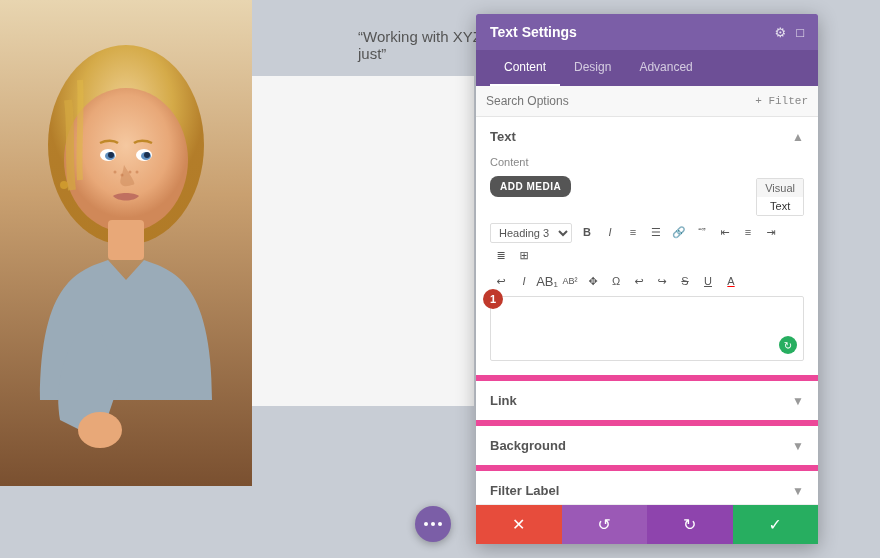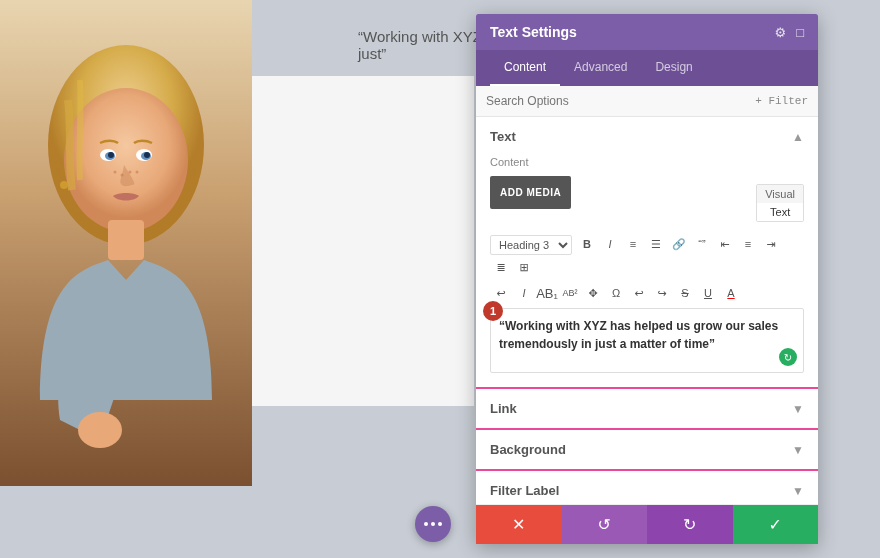--- a/index.html
+++ b/index.html
@@ -182,21 +182,21 @@
 
     
     .panel-body {
       flex: 1;
       overflow-y: auto;
       padding: 0;
     }
 
     
     .section {
-      border-bottom: 2px solid #ec4899;
+      border-bottom: 6px solid #ec4899;
     }
 
     .section-header {
       display: flex;
       align-items: center;
       justify-content: space-between;
       padding: 12px 14px;
       cursor: pointer;
     }
 
@@ -221,23 +221,23 @@
       color: #888;
       margin-bottom: 8px;
     }
 
     
     .add-media-btn {
       background: #555;
       color: white;
       font-size: 10px;
       font-weight: 700;
-      padding: 11px 10px;
+      padding: 5px 10px;
       border: none;
-      border-radius: 2px;
+      border-radius: 8px;
       cursor: pointer;
       letter-spacing: 0.5px;
       margin-bottom: 20px;
     }
 
     
     .editor-toolbar {
       display: flex;
       align-items: center;
       gap: 2px;
@@ -509,24 +509,24 @@
       <span class="header-icon">⚙</span>
       <span class="header-icon">□</span>
     </div>
   </div>
 
   <div class="panel-tabs">
     <div class="tab active">
       <span>Content</span>
     </div>
     <div class="tab">
+      <span>Design</span>
+    </div>
+    <div class="tab">
       <span>Advanced</span>
-    </div>
-    <div class="tab">
-      <span>Design</span>
     </div>
   </div>
 
   <div class="search-bar">
     <input class="search-input" type="text" placeholder="Search Options" style="">
     <div class="filter-btn">
       <span>+ Filter</span>
     </div>
   </div>
 
@@ -578,21 +578,20 @@
           <button class="tb-btn">Ω</button>
           <button class="tb-btn">↩</button>
           <button class="tb-btn">↪</button>
           <button class="tb-btn" style="text-decoration:line-through">S</button>
           <button class="tb-btn" style="text-decoration:underline">U</button>
           <button class="tb-btn" style="text-decoration:underline;text-decoration-color:red">A</button>
         </div>
 
         <div class="editor-area">
           <div class="editor-badge">1</div>
-          <div class="editor-text">“Working with XYZ has helped us grow our sales tremendously in just a matter of time”</div>
           <div class="refresh-icon">↻</div>
         </div>
       </div>
     </div>
 
     <div class="section section-collapsed">
       <div class="section-header">
         <span class="section-title">Link</span>
         <span class="section-arrow">▼</span>
       </div>

